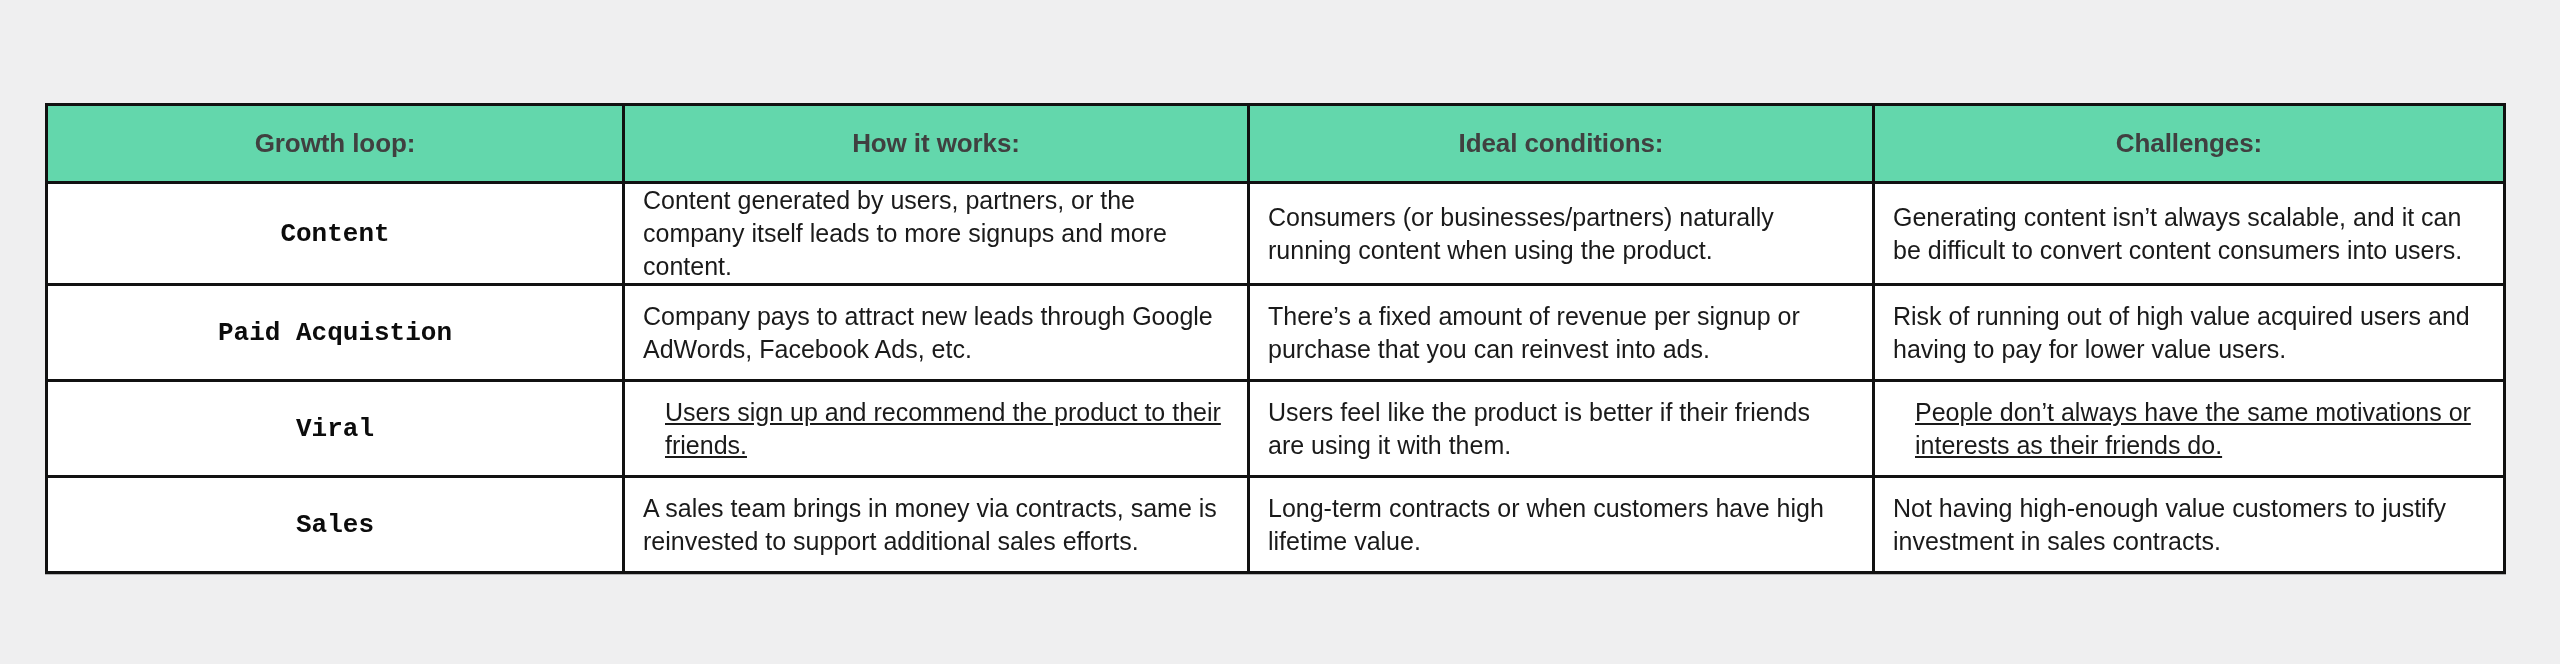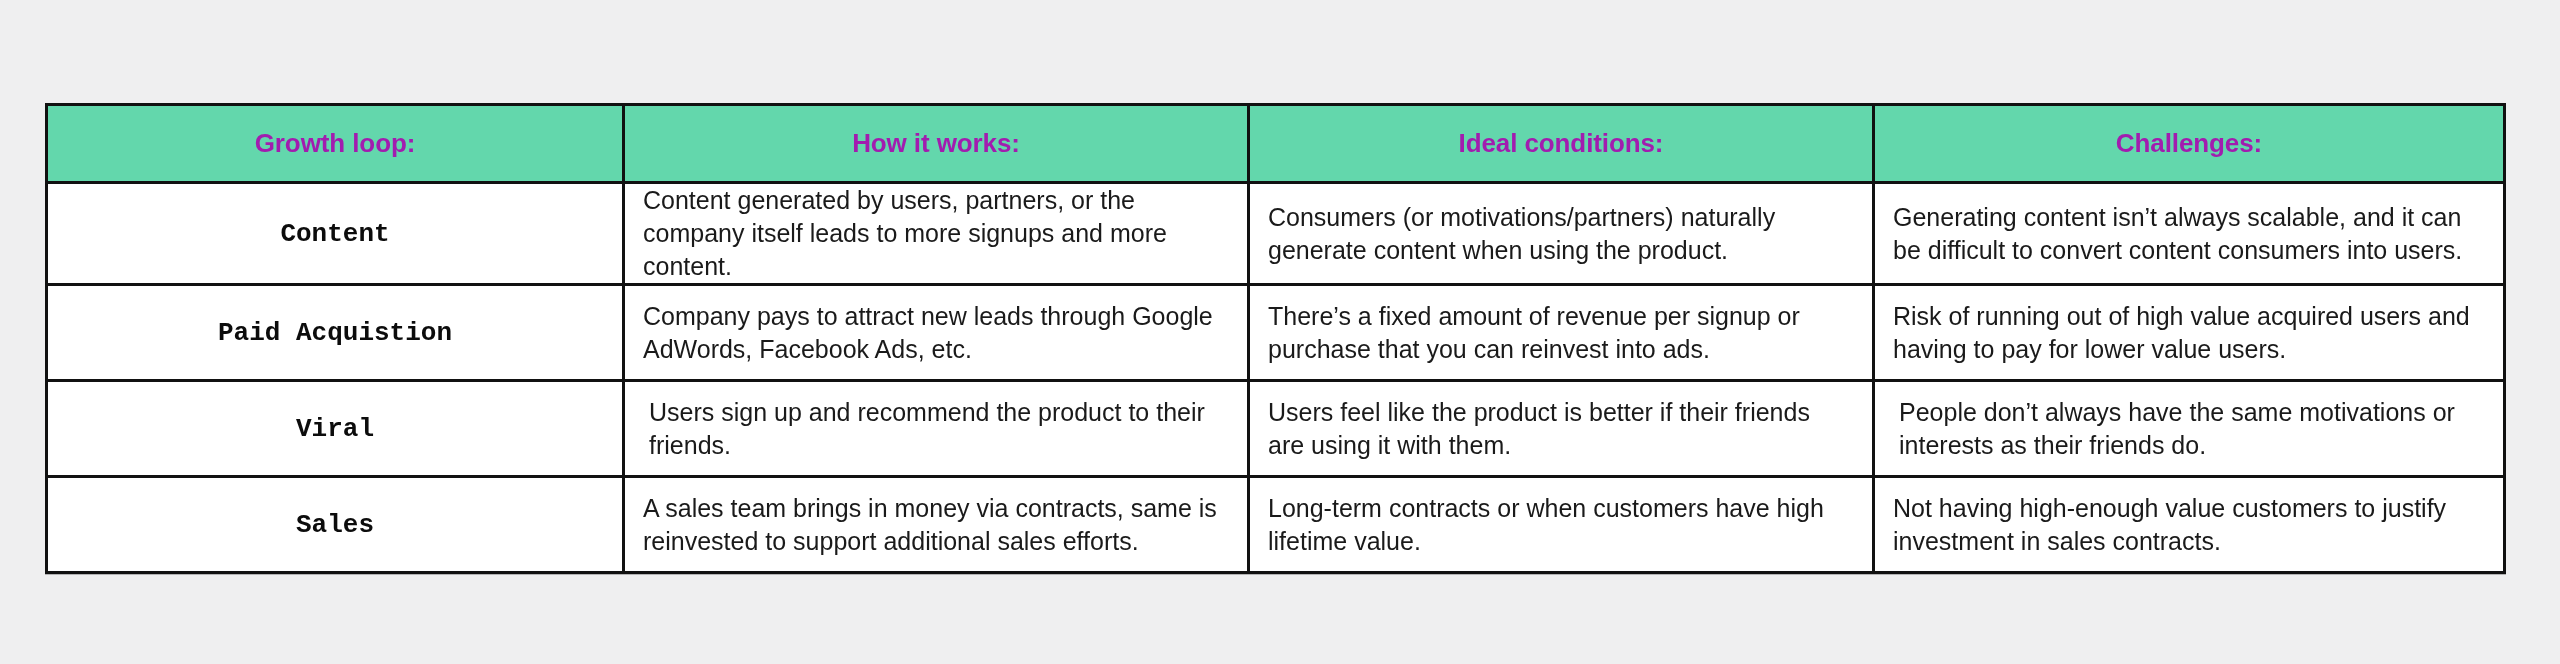--- a/index.html
+++ b/index.html
@@ -45,21 +45,21 @@
   
   .hdr-cell {
     background: #63d7ac;
     height: 75px;
     text-align: center;
   }
   .hdr-label {
     display: block;
     font-size: 26px;
     font-weight: bold;
-    color: #a21caf;
+    color: #404040;
     letter-spacing: -0.1px;
   }
 
   
   .body-row td { height: 93px; }
 
   .loop-cell { text-align: center; font-family: Liberation Mono, monospace; }
   .loop-label {
     display: block;
     font-size: 26px;
@@ -68,21 +68,21 @@
   }
 
   .text-cell { text-align: left; }
   .cell-text {
     display: block;
     font-size: 25px;
     line-height: 1.32;
     color: #1a1a1a;
     padding: 0 22px 0 18px;
   }
-  .cell-text.indented { padding-left: 24px; }
+  .cell-text.indented { padding-left: 40px; text-decoration: underline; }
 </style>
 </head>
 <body>
 
 <div class="table-wrap">
   <table class="growth-table">
     <colgroup>
       <col class="c1">
       <col class="c2">
       <col class="c3">
@@ -106,21 +106,21 @@
     </thead>
     <tbody>
       <tr class="body-row">
         <td class="loop-cell">
           <span class="loop-label">Content</span>
         </td>
         <td class="text-cell">
           <span class="cell-text">Content generated by users, partners, or the company itself leads to more signups and more content.</span>
         </td>
         <td class="text-cell">
-          <span class="cell-text">Consumers (or motivations/partners) naturally generate content when using the product.</span>
+          <span class="cell-text">Consumers (or businesses/partners) naturally running content when using the product.</span>
         </td>
         <td class="text-cell">
           <span class="cell-text">Generating content isn’t always scalable, and it can be difficult to convert content consumers into users.</span>
         </td>
       </tr>
       <tr class="body-row">
         <td class="loop-cell">
           <span class="loop-label">Paid Acquistion</span>
         </td>
         <td class="text-cell">

